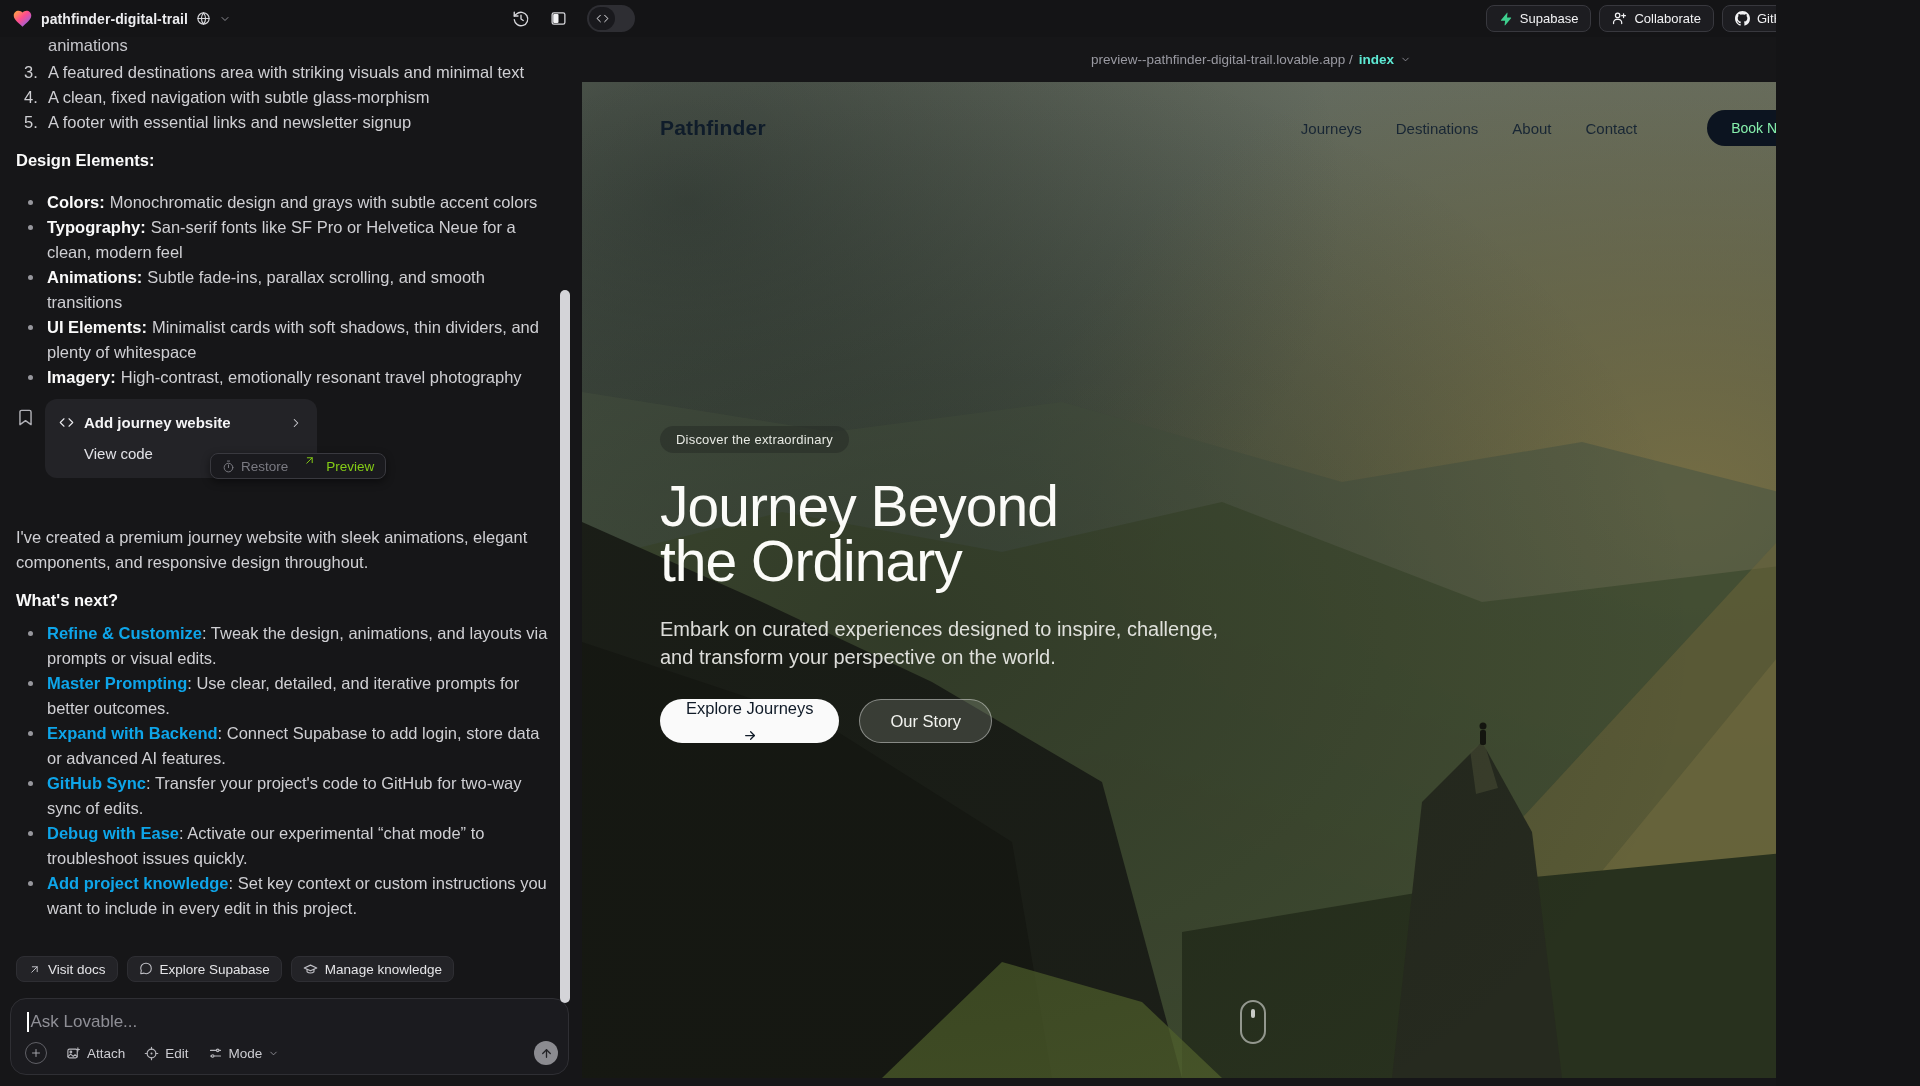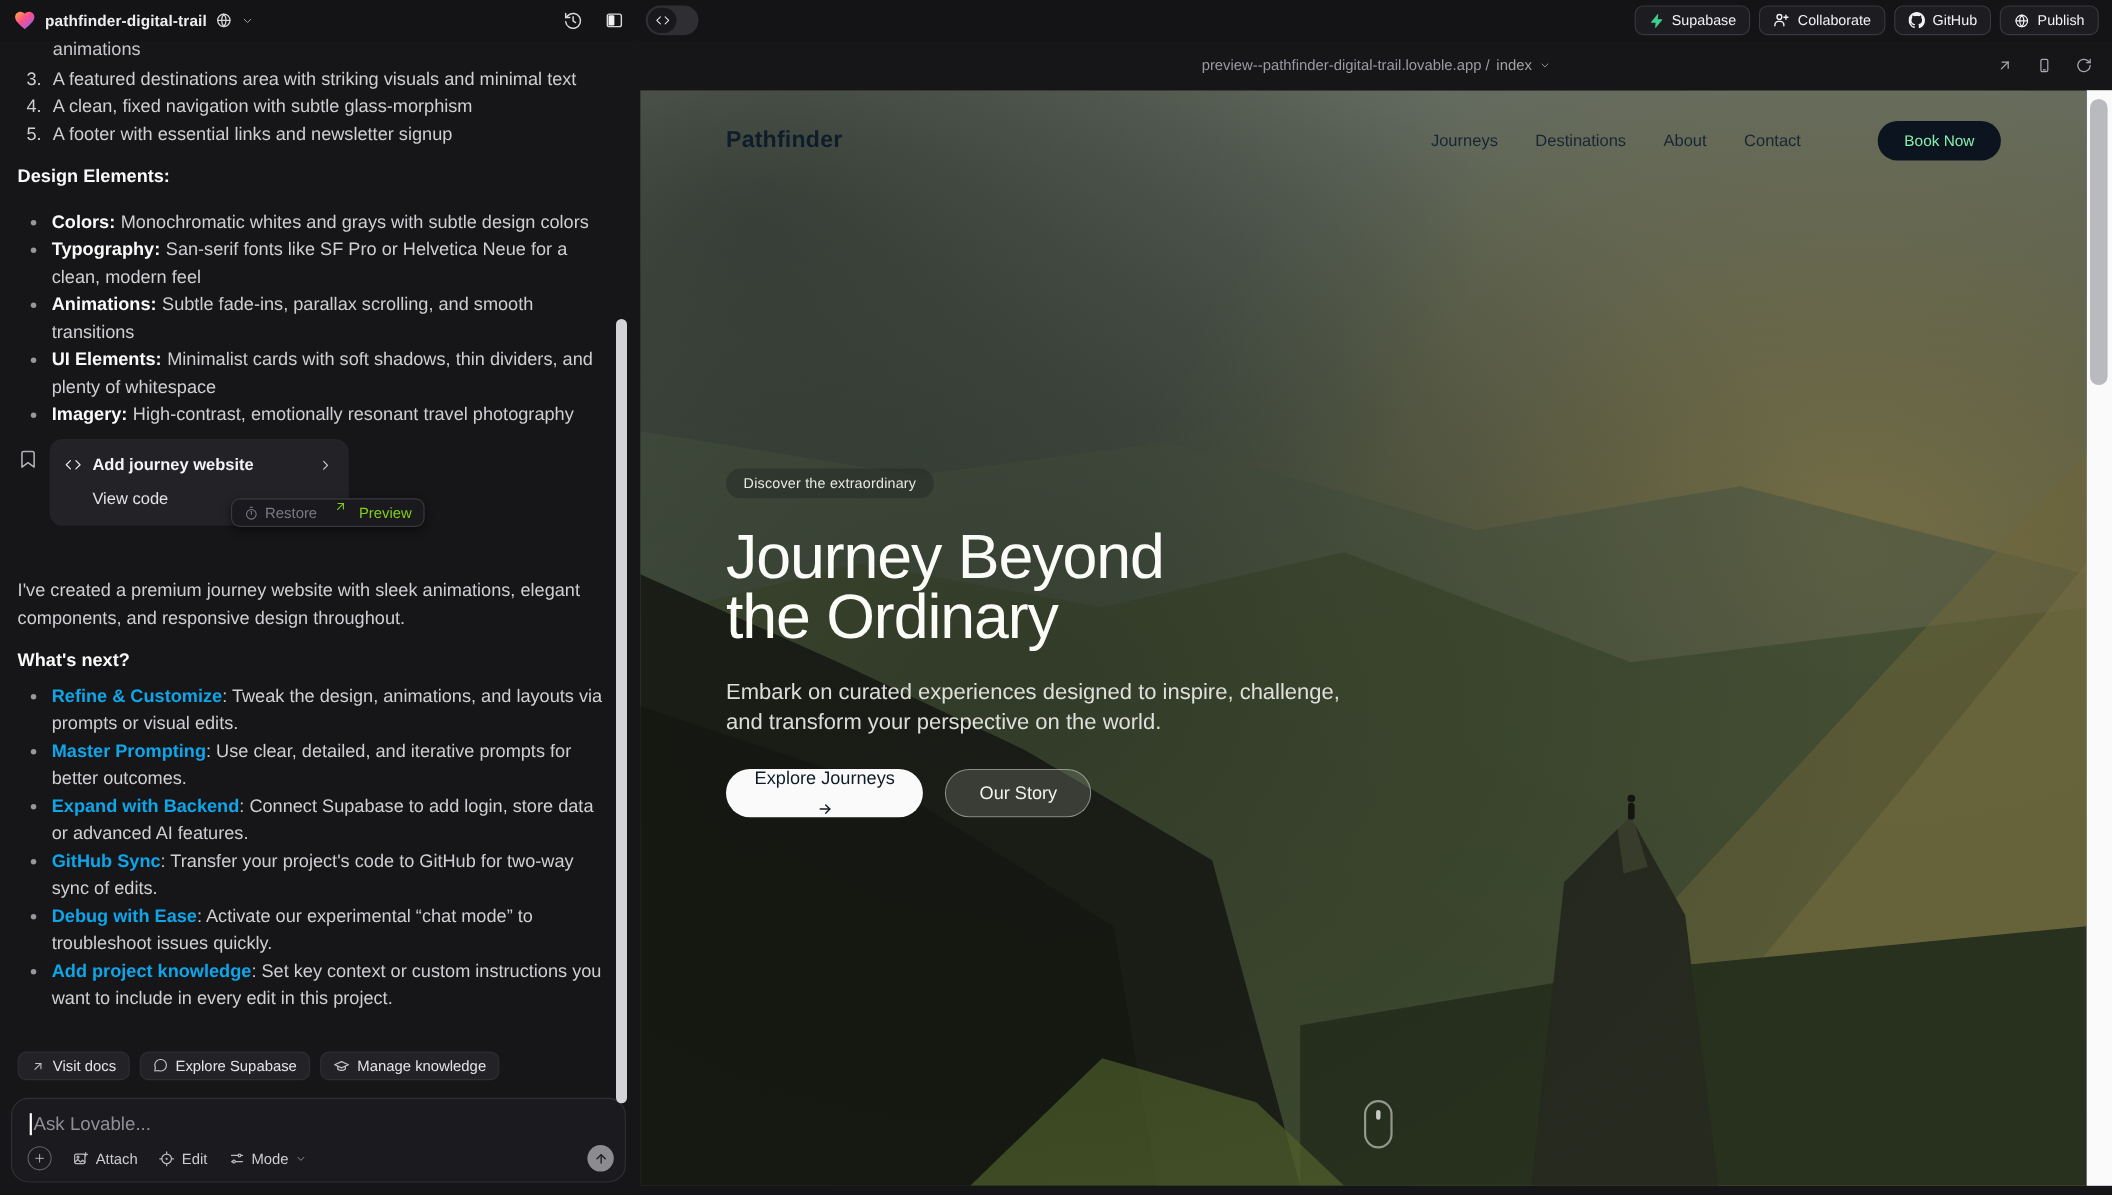--- a/index.html
+++ b/index.html
@@ -1,17 +1,17 @@
 <!DOCTYPE html>
 <html><head>
 <meta charset="utf-8">
 <style>
   * { margin:0; padding:0; box-sizing:border-box; }
   html,body { width:1920px; height:1086px; background:#141416; font-family:"Liberation Sans", sans-serif; }
-  .app { position:relative; width:1920px; height:1086px; overflow:hidden; background:#161618; color:#cfcfd3; }
+  .app { position:relative; width:1776px; height:1086px; overflow:hidden; background:#161618; color:#cfcfd3; }
 
   svg { display:block; }
   .ic { fill:none; stroke:currentColor; stroke-width:1.8; stroke-linecap:round; stroke-linejoin:round; }
 
   
   .topbar { position:absolute; top:0; left:0; width:1920px; height:37px; display:flex; align-items:center; padding:0 12px; background:#141416; }
   .proj { display:flex; align-items:center; gap:8px; }
   .proj-name { font-size:14px; font-weight:700; color:#ededf0; letter-spacing:.1px; }
   .mid-tools { position:absolute; left:512px; top:0; height:37px; display:flex; align-items:center; gap:20px; color:#d8d8dc; }
   .code-pill { width:48px; height:27px; background:#2e2e33; border-radius:14px; display:flex; align-items:center; padding:2px; }
@@ -56,21 +56,21 @@
   .plus-btn { width:22px; height:22px; border:1.5px solid #606066; border-radius:50%; display:flex; align-items:center; justify-content:center; color:#b0b0b6; }
   .crow-item { display:flex; align-items:center; gap:6px; }
   .send-btn { margin-left:auto; width:24px; height:24px; border-radius:50%; background:#8b8b90; display:flex; align-items:center; justify-content:center; color:#222226; }
 
   .chat-scrollbar { position:absolute; right:3px; top:253px; width:10px; height:713px; background:#d4d4d8; border-radius:6px; }
 
   
   .preview { position:absolute; left:582px; top:37px; width:1338px; height:1041px; background:#161618; }
   .pv-header { position:relative; height:45px; display:flex; align-items:center; justify-content:center; font-size:13.5px; color:#9a9aa2; }
   .pv-url { display:flex; align-items:center; gap:6px; }
-  .pv-url .page { color:#a3a3a3; font-weight:400; }
+  .pv-url .page { color:#5eead4; font-weight:700; }
   .pv-icons { position:absolute; right:18px; top:0; height:45px; display:flex; align-items:center; gap:21px; color:#a8a8b0; }
 
   .site { position:absolute; left:0; top:45px; width:1315px; height:996px; overflow:hidden; }
   .hero-art { position:absolute; inset:0; }
   .site-nav { position:absolute; left:0; top:0; width:100%; height:92px; display:flex; align-items:center; padding:0 78px; }
   .site-logo { font-size:21px; font-weight:700; letter-spacing:.2px; color:#0f1c2a; }
   .site-links { margin-left:auto; display:flex; align-items:center; gap:34px; font-size:15px; color:#182634; font-weight:500; }
   .book-now { margin-left:36px; height:36px; padding:0 24px; background:#0c1420; color:#86efac; border-radius:19px; display:flex; align-items:center; font-size:14px; font-weight:500; }
 
   .hero-copy { position:absolute; left:78px; top:344px; width:600px; }
@@ -183,21 +183,21 @@
             <span class="num">5.</span>
             <span>A footer with essential links and newsletter signup</span>
           </div>
       </div>
 
       <div class="msg-h">Design Elements:</div>
 
       <div class="ul">
         <div class="brow">
             <span class="dot"></span>
-            <span class="btxt"><b class="b-lead">Colors:</b><span>Monochromatic whites and grays with subtle design colors</span></span>
+            <span class="btxt"><b class="b-lead">Colors:</b><span>Monochromatic design and grays with subtle accent colors</span></span>
           </div>
         <div class="brow">
             <span class="dot"></span>
             <span class="btxt"><b class="b-lead">Typography:</b><span>San-serif fonts like SF Pro or Helvetica Neue for a clean, modern feel</span></span>
           </div>
         <div class="brow">
             <span class="dot"></span>
             <span class="btxt"><b class="b-lead">Animations:</b><span>Subtle fade-ins, parallax scrolling, and smooth transitions</span></span>
           </div>
         <div class="brow">

